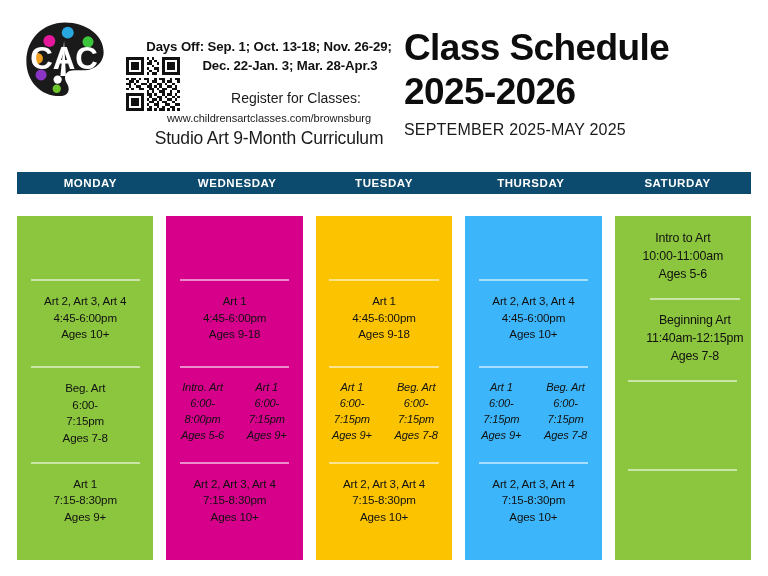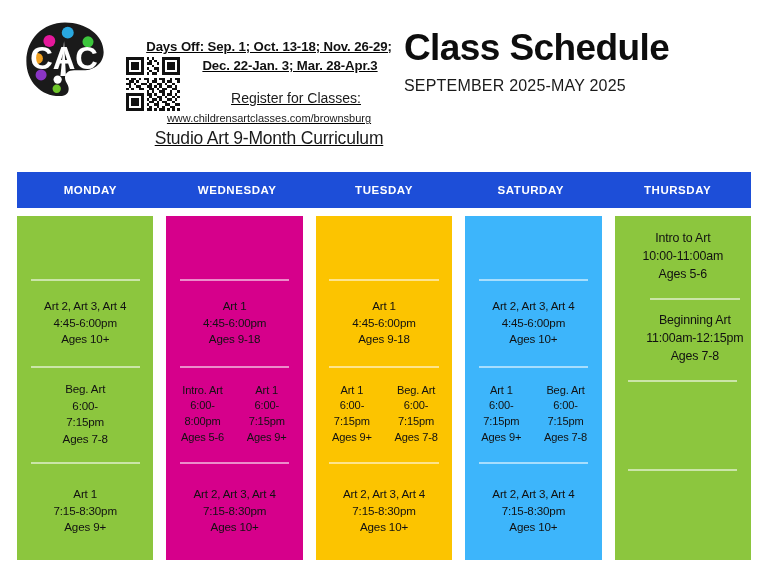--- a/index.html
+++ b/index.html
@@ -14,21 +14,20 @@
   
   .header { position: absolute; left: 0; top: 0; width: 768px; height: 170px; }
 
   .logo { position: absolute; left: 19px; top: 17px; width: 92px; height: 92px; }
 
   .qr { position: absolute; left: 126px; top: 57px; width: 54px; height: 54px; }
 
   .info-block {
     position: absolute; left: 104px; top: 38px; width: 330px;
     text-align: center;
-    text-decoration: underline;
   }
   .daysoff {
     font-size: 13.2px; font-weight: bold; color: #111;
     line-height: 1.42; letter-spacing: -0.1px;
   }
   .daysoff .l2 { display: block; padding-left: 42px; }
   .register {
     font-size: 14px; color: #1a1a1a; line-height: 1.5;
     margin-top: 13px; padding-left: 54px;
   }
@@ -46,22 +45,22 @@
   .title2 {
     font-size: 37px; font-weight: bold; color: #0d0d0d;
     line-height: 1.12; letter-spacing: -0.6px; margin-top: 3px;
   }
   .title3 {
     font-size: 16px; color: #1a1a1a; letter-spacing: 0.2px; margin-top: 9px;
   }
 
   
   .daybar {
-    position: absolute; left: 17px; top: 172px; width: 734px; height: 36px;
-    background: #1d4ed8;
+    position: absolute; left: 17px; top: 172px; width: 734px; height: 22px;
+    background: #0c4a6e;
     display: flex;
   }
   .daybar .cell {
     flex: 1 1 0; display: flex; align-items: center; justify-content: center;
     color: #ffffff; font-size: 11.5px; font-weight: bold; letter-spacing: 0.55px;
   }
 
   
   .grid {
     position: absolute; left: 17px; top: 216px; width: 734px; height: 344px;
@@ -73,38 +72,38 @@
     padding: 0; overflow: hidden;
   }
   .col.green  { background: #8cc63e; }
   .col.pink   { background: #d6008b; }
   .col.yellow { background: #fcc400; }
   .col.blue   { background: #3db5fb; }
 
   .slot {
     position: relative;
     display: flex; flex-direction: column;
-    align-items: center; justify-content: center;
+    align-items: center; 
     text-align: center;
     padding: 14px 4px;
   }
   .slot .divider {
     position: absolute; left: 10%; right: 10%; top: 0; height: 2px;
     background: rgba(255,255,255,0.55);
   }
 
   .ctext {
     font-size: 11.6px; color: #111; line-height: 1.42;
     letter-spacing: -0.15px;
   }
   .ctext.small { font-size: 11.1px; }
   .ctext.sat { font-size: 12.4px; line-height: 1.45; }
 
   .pair { display: flex; width: 100%; justify-content: space-around; align-items: flex-start; }
-  .pair > div { flex: 1 1 0; text-align: center; }
+  .pair > div { flex: 1 1 0; text-align: center; font-style: italic; }
 </style>
 </head>
 <body>
 
 <div class="page">
 
   <div class="header">
 
     <div class="logo">
       <svg viewBox="0 0 100 100" width="92" height="92">
@@ -238,30 +237,31 @@
         <span>Days Off: Sep. 1; Oct. 13-18; Nov. 26-29;</span>
         <span class="l2">Dec. 22-Jan. 3; Mar. 28-Apr.3</span>
       </div>
       <div class="register">Register for Classes:</div>
       <div class="url">www.childrensartclasses.com/brownsburg</div>
       <div class="curriculum">Studio Art 9-Month Curriculum</div>
     </div>
 
     <div class="title-block">
       <div class="title1">Class Schedule</div>
+      <div class="title2">2025-2026</div>
       <div class="title3">SEPTEMBER 2025-MAY 2025</div>
     </div>
   </div>
 
   <div class="daybar">
       <div class="cell">MONDAY</div>
       <div class="cell">WEDNESDAY</div>
       <div class="cell">TUESDAY</div>
+      <div class="cell">THURSDAY</div>
       <div class="cell">SATURDAY</div>
-      <div class="cell">THURSDAY</div>
     </div>
 
   <div class="grid">
       <div class="col green">
         <div class="slot nodiv" style="flex: 52 0 0px;"></div>
         <div class="slot" style="flex: 88 0 0px;">
           <div class="divider"></div>
           <div class="ctext">
             <div>Art 2, Art 3, Art 4</div>
             <div>4:45-6:00pm</div>
@@ -399,21 +399,21 @@
           <div class="ctext sat">
             <div>Intro to Art</div>
             <div>10:00-11:00am</div>
             <div>Ages 5-6</div>
           </div>
         </div>
         <div class="slot" style="flex: 70 0 0px; margin-left: 24px;">
           <div class="divider"></div>
           <div class="ctext sat">
             <div>Beginning Art</div>
-            <div>11:00am-12:15pm</div>
+            <div>11:40am-12:15pm</div>
             <div>Ages 7-8</div>
           </div>
         </div>
         <div class="slot" style="flex: 100 0 0px;">
           <div class="divider"></div>
         </div>
         <div class="slot" style="flex: 104 0 0px;">
           <div class="divider"></div>
         </div>
       </div>

